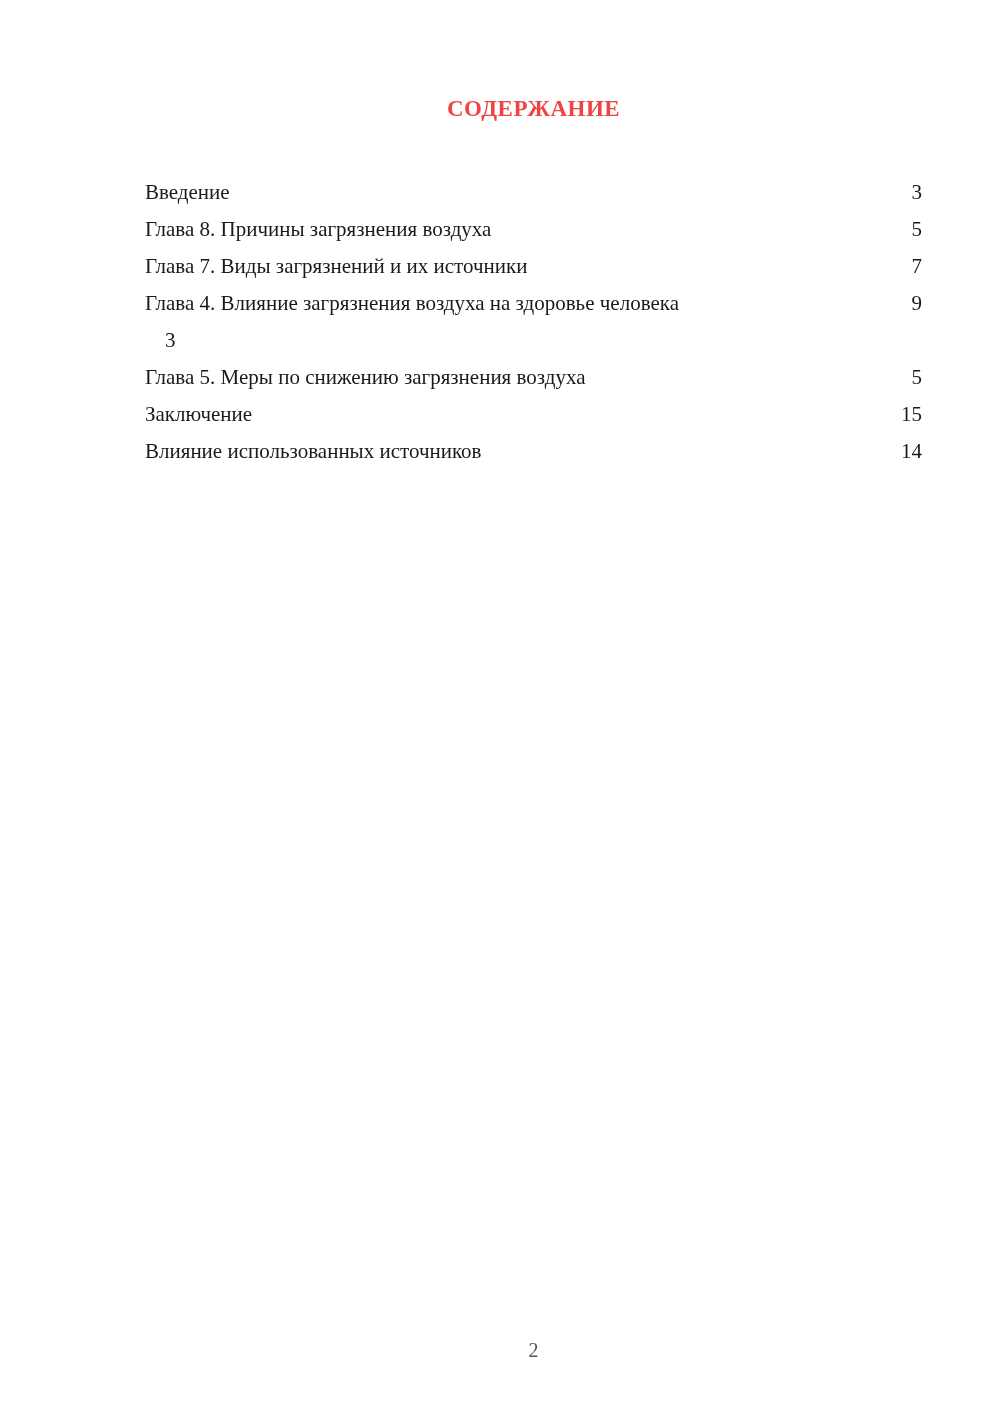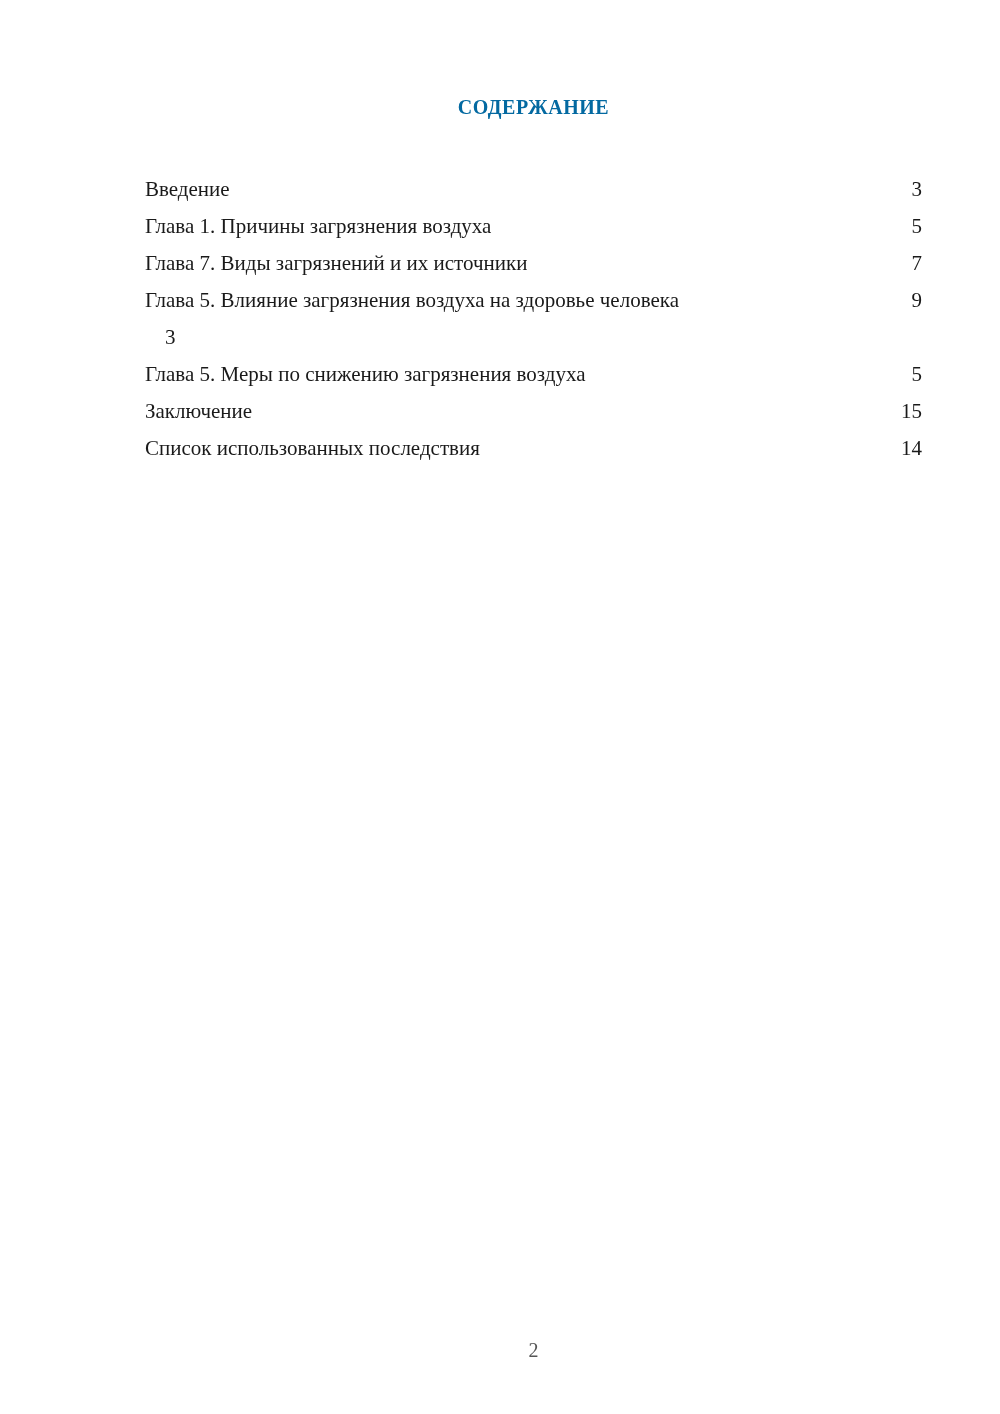--- a/index.html
+++ b/index.html
@@ -18,25 +18,25 @@
     overflow: hidden;
   }
   .content {
     position: absolute;
     left: 145px;
     right: 78px;
     top: 96px;
   }
   .doc-title {
     text-align: center;
-    font-size: 20px;
+    font-size: 23px;
     font-weight: bold;
     letter-spacing: 0.5px;
     margin: 0 0 52px 0;
-    color: #0369a1;
+    color: #ef4444;
   }
   .toc {
     display: flex;
     flex-direction: column;
   }
   .toc-row {
     display: flex;
     justify-content: space-between;
     align-items: baseline;
     font-size: 21px;
@@ -70,50 +70,50 @@
     <h1 class="doc-title">СОДЕРЖАНИЕ</h1>
 
     <div class="toc">
 
       <div class="toc-row">
         <span class="label">Введение</span>
         <span class="pagenum">3</span>
       </div>
 
       <div class="toc-row">
-        <span class="label">Глава 1. Причины загрязнения воздуха</span>
+        <span class="label">Глава 8. Причины загрязнения воздуха</span>
         <span class="pagenum">5</span>
       </div>
 
       <div class="toc-row">
         <span class="label">Глава 7. Виды загрязнений и их источники</span>
         <span class="pagenum">7</span>
       </div>
 
       <div class="toc-row">
-        <span class="label">Глава 5. Влияние загрязнения воздуха на здоровье человека</span>
+        <span class="label">Глава 4. Влияние загрязнения воздуха на здоровье человека</span>
         <span class="pagenum">9</span>
       </div>
 
       <div class="toc-row">
         <span class="pagenum">3</span>
       </div>
 
       <div class="toc-row">
         <span class="label">Глава 5. Меры по снижению загрязнения воздуха</span>
         <span class="pagenum">5</span>
       </div>
 
       <div class="toc-row">
         <span class="label">Заключение</span>
         <span class="pagenum">15</span>
       </div>
 
       <div class="toc-row">
-        <span class="label">Список использованных последствия</span>
+        <span class="label">Влияние использованных источников</span>
         <span class="pagenum">14</span>
       </div>
 
     </div>
   </div>
 
   <div class="footer-pagenum">2</div>
 </div>
 
 </body></html>

